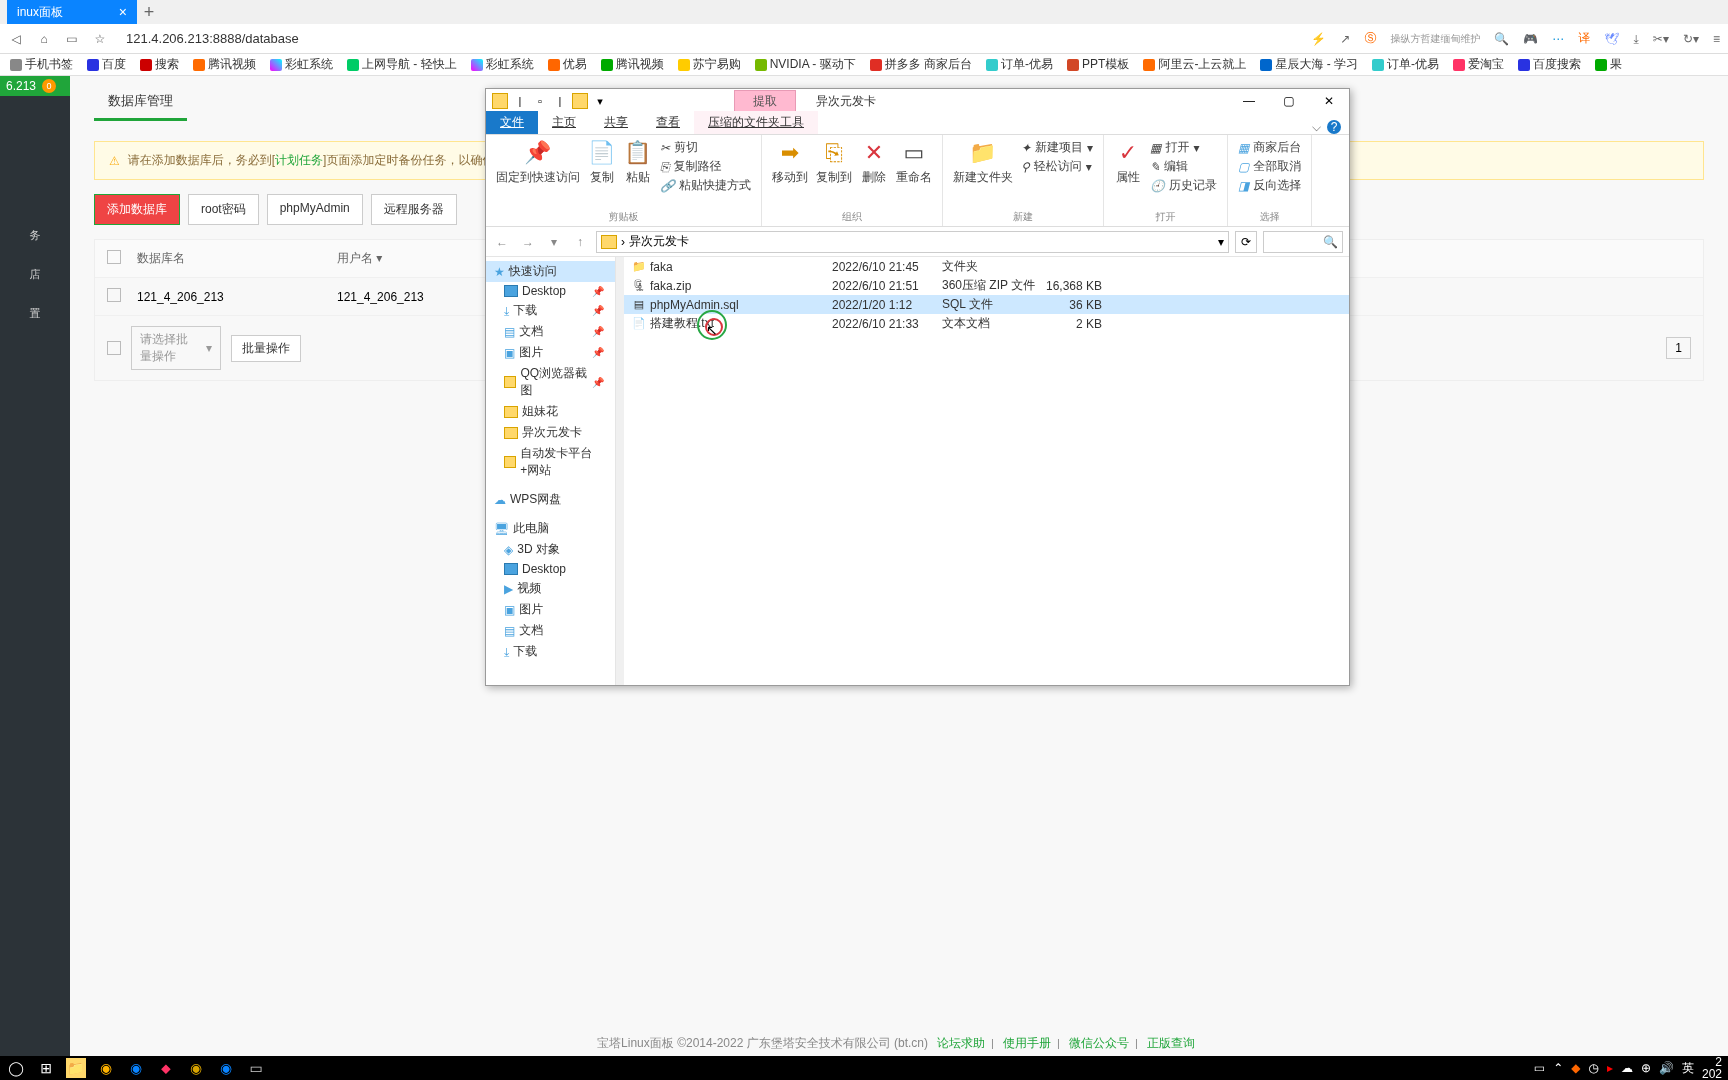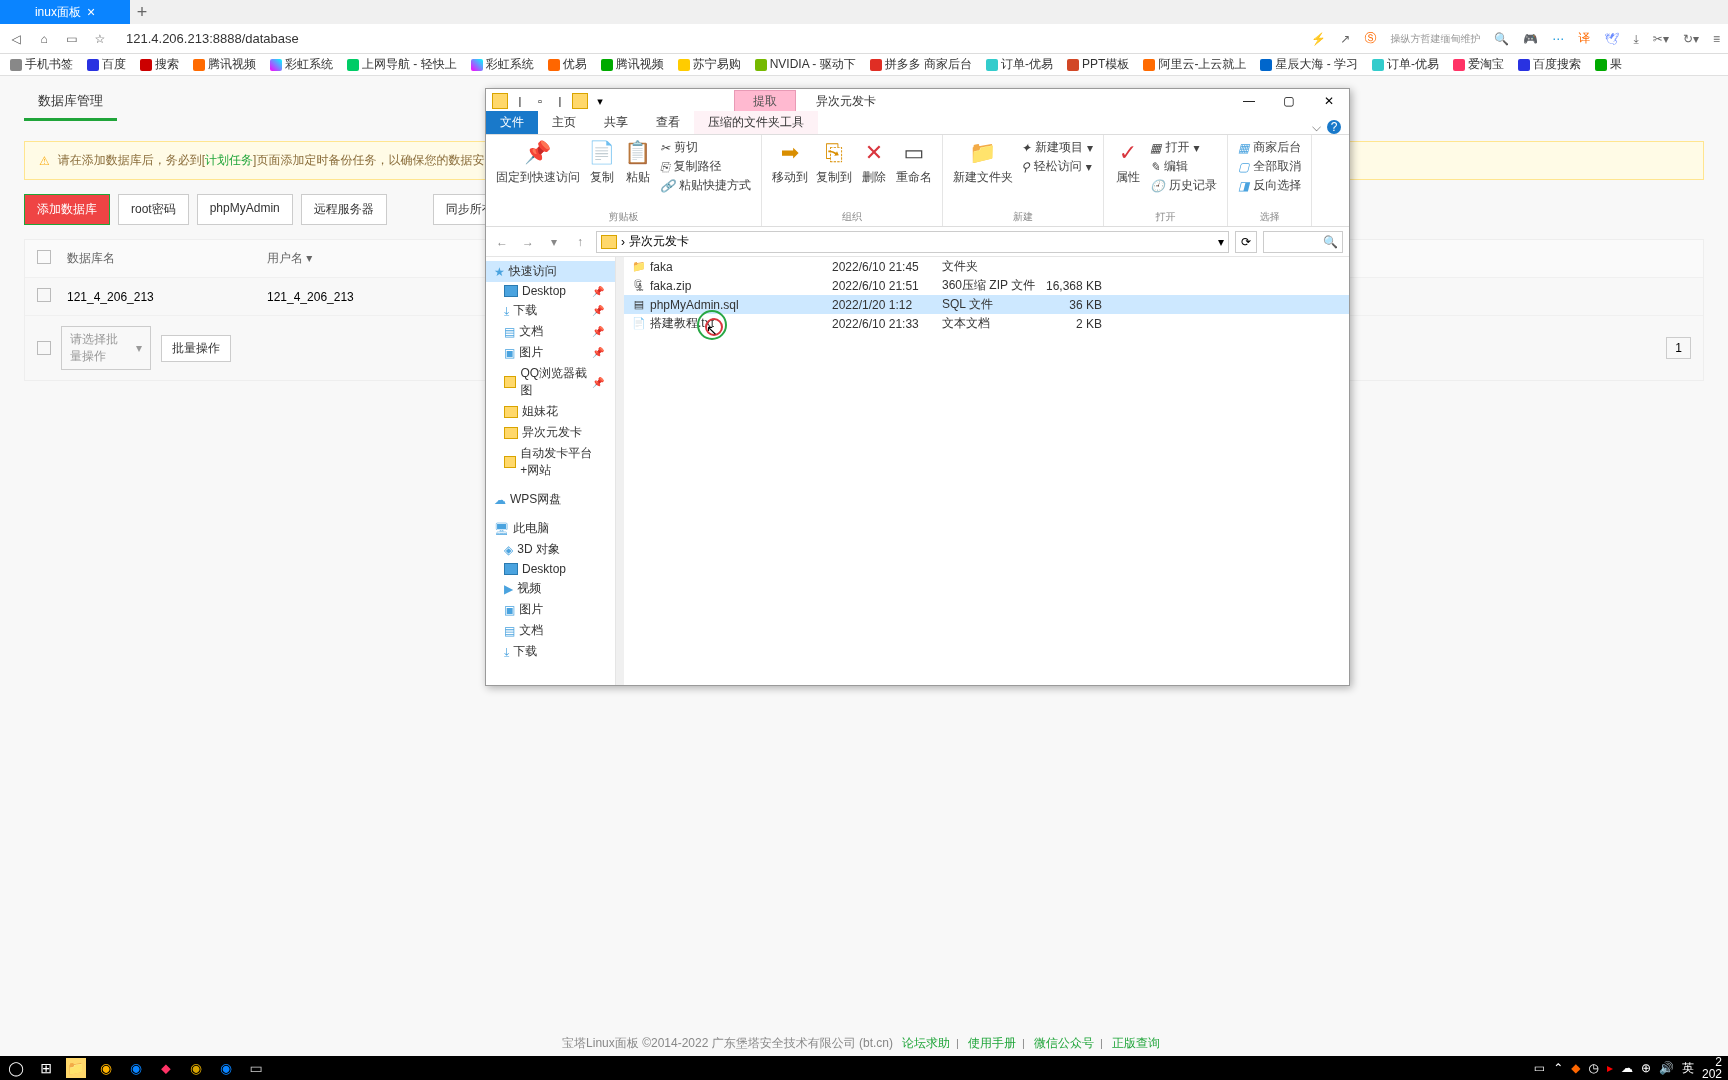--- a/index.html
+++ b/index.html
@@ -1,21 +1,21 @@
 <!DOCTYPE html>
 <html><head>
 <meta charset="utf-8">
 <style>
   * { margin: 0; padding: 0; box-sizing: border-box; font-family: "Microsoft YaHei", "Segoe UI", sans-serif; font-size: 12px; }
   body { background: #fff; width: 1728px; height: 1080px; overflow: hidden; position: relative; }
 
   
   .browser-tabs { height: 24px; display: flex; background: #f0f0f0; }
   .tab { height: 24px; padding: 0 10px; display: flex; align-items: center; gap: 6px; }
-  .tab.active { background: #0a84ff; color: #fff; min-width: 130px; justify-content: center; }
+  .tab.active { background: #0a84ff; color: #fff; min-width: 130px; justify-content: space-between; margin-left: 7px; }
   .tab-close { font-size: 14px; }
   .tab-new { width: 24px; display: flex; align-items: center; justify-content: center; font-size: 18px; color: #666; }
 
   .addr-bar { height: 30px; display: flex; align-items: center; gap: 10px; padding: 0 8px; border-bottom: 1px solid #ddd; }
   .addr-icons { display: flex; gap: 12px; color: #555; font-size: 14px; }
   .addr-icons span { display: inline-flex; width: 16px; justify-content: center; }
   .url-box { flex: 1; height: 24px; padding: 0 8px; display: flex; align-items: center; color: #333; font-size: 13px; }
   .toolbar-right { display: flex; gap: 14px; align-items: center; color: #666; font-size: 14px; }
   .slogan { font-size: 10px; color: #999; }
 
@@ -59,21 +59,21 @@
   .explorer { position: absolute; left: 485px; top: 88px; width: 865px; height: 598px; background: #fff; border: 1px solid #9a9a9a; box-shadow: 2px 2px 8px rgba(0,0,0,0.3); display: flex; flex-direction: column; }
   .ex-title { height: 24px; display: flex; align-items: center; }
   .ex-qat { display:flex; align-items:center; gap:4px; padding:0 6px;}
   .ex-qat span { width:16px; height:16px; display:inline-flex; align-items:center; justify-content:center; font-size:11px;}
   .ex-ctx-tab { background:#ffb9d0; border:1px solid #e89ab5; border-bottom:none; padding:2px 18px; color:#555; margin-left:120px;}
   .ex-title-txt { margin-left: 20px; color: #333; }
   .ex-ctrl { margin-left: auto; display: flex; }
   .ex-ctrl span { width: 40px; height: 24px; display: inline-flex; align-items: center; justify-content: center; font-size: 12px; }
 
   .ex-tabs { height: 22px; display: flex; border-bottom: 1px solid #ddd; align-items: flex-end; }
-  .ex-tab { padding: 3px 14px; color: #333; }
+  .ex-tab { padding: 3px 14px; color: #333; text-decoration: underline; }
   .ex-tab.active { background: #1979ca; color: #fff; }
   .ex-tab.ctx { background:#fef2f6; }
   .ex-help { margin-left:auto; display:flex; gap:6px; padding-right:8px; color:#666;}
 
   .ribbon { height: 92px; border-bottom: 1px solid #ddd; display: flex; }
   .rib-group { border-right: 1px solid #e5e5e5; padding: 4px 10px 2px 10px; display: flex; flex-direction: column; align-items: center; justify-content: space-between; }
   .rib-group-row { display:flex; gap:8px; align-items:flex-start; flex:1;}
   .rib-btn-big { display: flex; flex-direction: column; align-items: center; gap: 2px; font-size: 11px; color: #444; }
   .rib-btn-big .ico { width: 28px; height: 28px; display:flex; align-items:center; justify-content:center; font-size:22px;}
   .rib-small-col { display:flex; flex-direction:column; gap:2px; font-size:11px; color:#444;}
@@ -235,20 +235,31 @@
       <i class="bm-ico" style="background:#2932e1"></i>
       <span>百度搜索</span>
     </span>
   <span>
       <i class="bm-ico" style="background:#0a0"></i>
       <span>果</span>
     </span>
 </div>
 
 <div class="webapp">
+  <div class="sidebar">
+    <div class="side-head">
+      <span>6.213</span>
+      <span class="side-badge">0</span>
+    </div>
+    <div class="side-spacer"></div>
+    <div class="side-item">务</div>
+    <div class="side-item">店</div>
+    <div class="side-item">置</div>
+    <div class="side-spacer" style="flex:6"></div>
+  </div>
 
   <div class="main">
     <div class="page-title">数据库管理</div>
 
     <div class="alert">
       <span class="warn">⚠</span>
       <span>
         <span>请在添加数据库后，务必到[</span><span class="link">计划任务</span><span>]页面添加定时备份任务，以确保您的数据安全</span>
       </span>
     </div>

